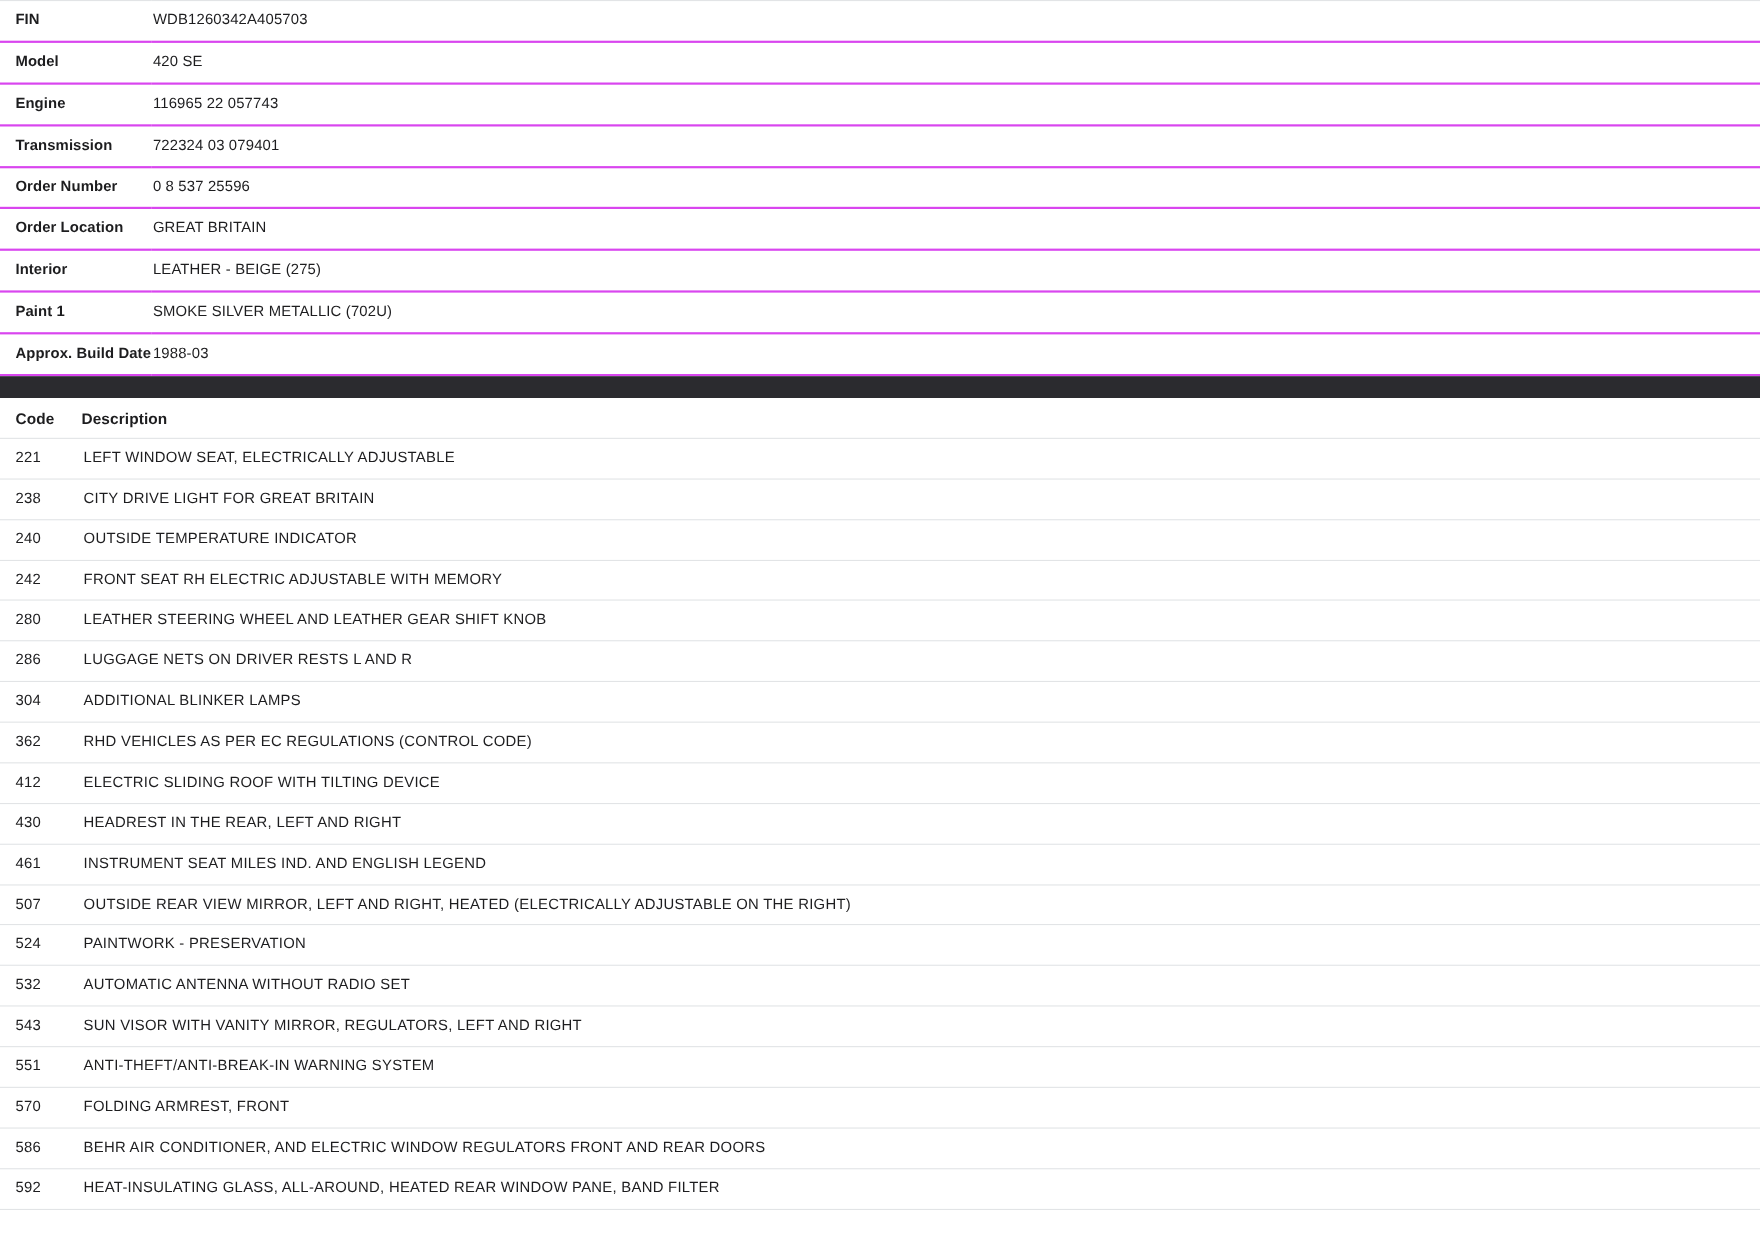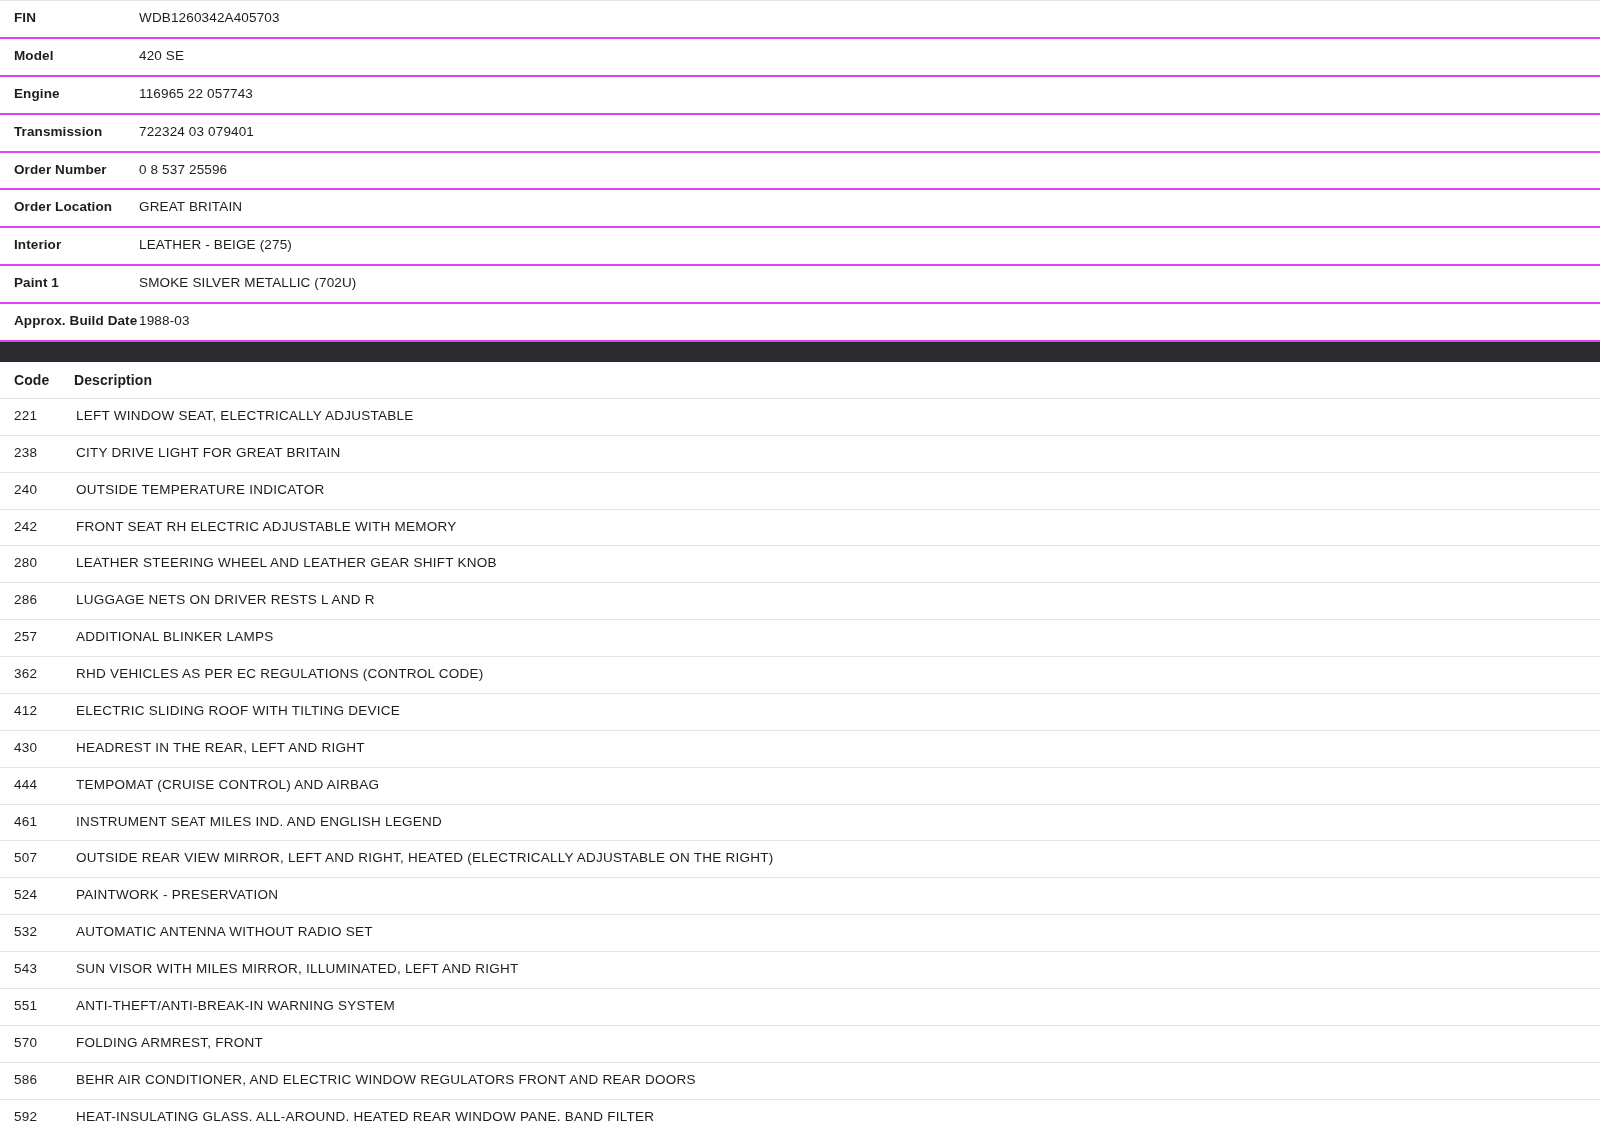--- a/index.html
+++ b/index.html
@@ -172,58 +172,54 @@
           </tr>
           <tr>
             <td class="code">280</td>
             <td class="desc">LEATHER STEERING WHEEL AND LEATHER GEAR SHIFT KNOB</td>
           </tr>
           <tr>
             <td class="code">286</td>
             <td class="desc">LUGGAGE NETS ON DRIVER RESTS L AND R</td>
           </tr>
           <tr>
-            <td class="code">257</td>
+            <td class="code">304</td>
             <td class="desc">ADDITIONAL BLINKER LAMPS</td>
           </tr>
           <tr>
             <td class="code">362</td>
             <td class="desc">RHD VEHICLES AS PER EC REGULATIONS (CONTROL CODE)</td>
           </tr>
           <tr>
             <td class="code">412</td>
             <td class="desc">ELECTRIC SLIDING ROOF WITH TILTING DEVICE</td>
           </tr>
           <tr>
             <td class="code">430</td>
             <td class="desc">HEADREST IN THE REAR, LEFT AND RIGHT</td>
           </tr>
           <tr>
-            <td class="code">444</td>
-            <td class="desc">TEMPOMAT (CRUISE CONTROL) AND AIRBAG</td>
-          </tr>
-          <tr>
             <td class="code">461</td>
             <td class="desc">INSTRUMENT SEAT MILES IND. AND ENGLISH LEGEND</td>
           </tr>
           <tr>
             <td class="code">507</td>
             <td class="desc">OUTSIDE REAR VIEW MIRROR, LEFT AND RIGHT, HEATED (ELECTRICALLY ADJUSTABLE ON THE RIGHT)</td>
           </tr>
           <tr>
             <td class="code">524</td>
             <td class="desc">PAINTWORK - PRESERVATION</td>
           </tr>
           <tr>
             <td class="code">532</td>
             <td class="desc">AUTOMATIC ANTENNA WITHOUT RADIO SET</td>
           </tr>
           <tr>
             <td class="code">543</td>
-            <td class="desc">SUN VISOR WITH MILES MIRROR, ILLUMINATED, LEFT AND RIGHT</td>
+            <td class="desc">SUN VISOR WITH VANITY MIRROR, REGULATORS, LEFT AND RIGHT</td>
           </tr>
           <tr>
             <td class="code">551</td>
             <td class="desc">ANTI-THEFT/ANTI-BREAK-IN WARNING SYSTEM</td>
           </tr>
           <tr>
             <td class="code">570</td>
             <td class="desc">FOLDING ARMREST, FRONT</td>
           </tr>
           <tr>

